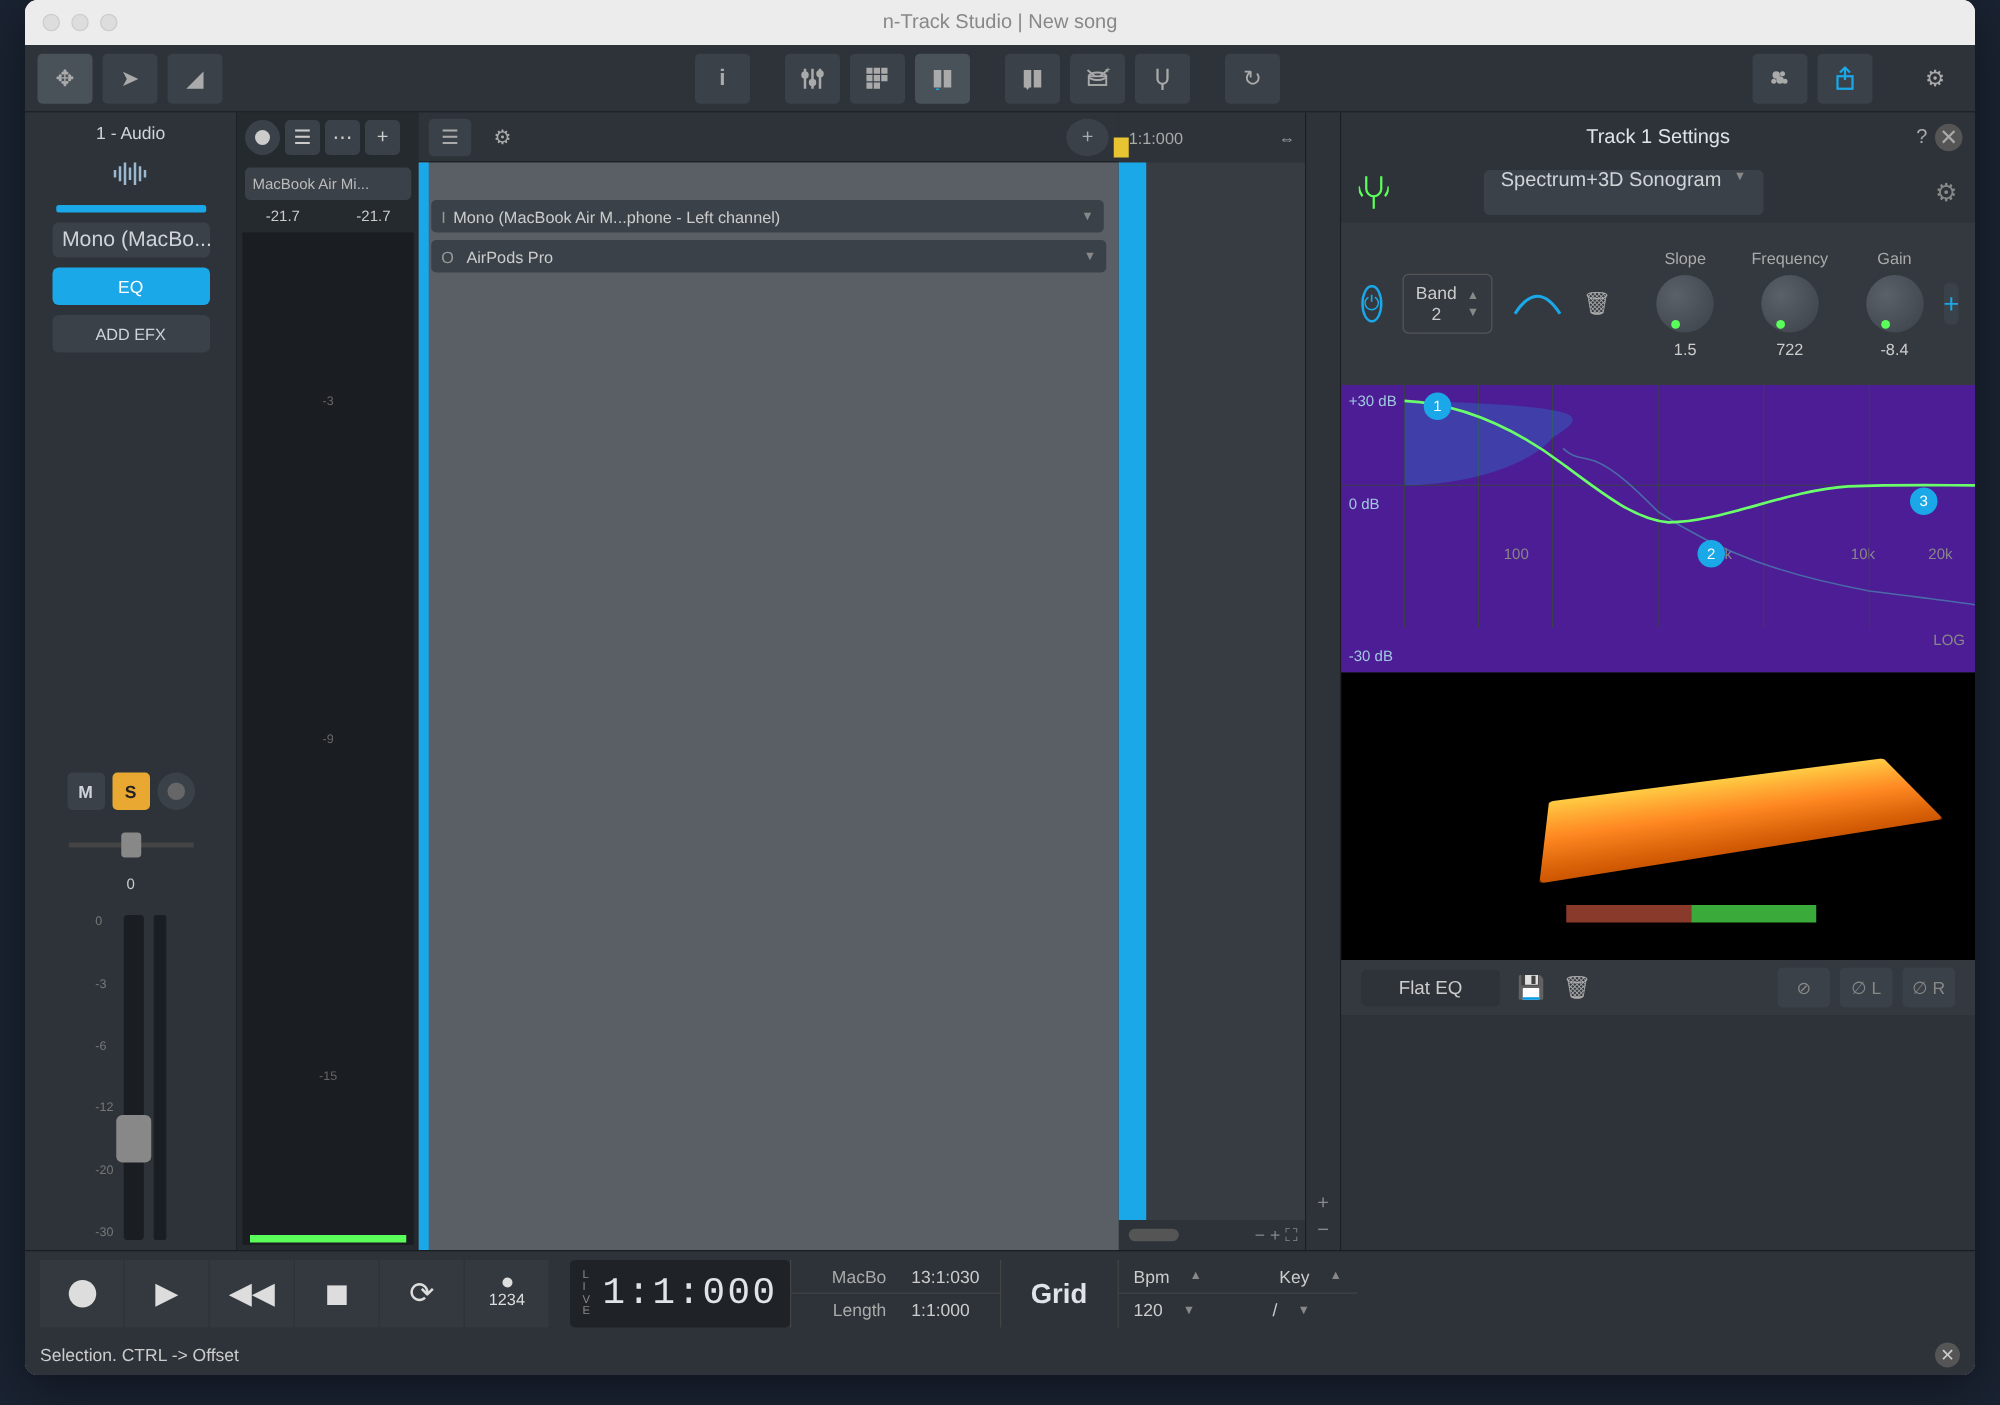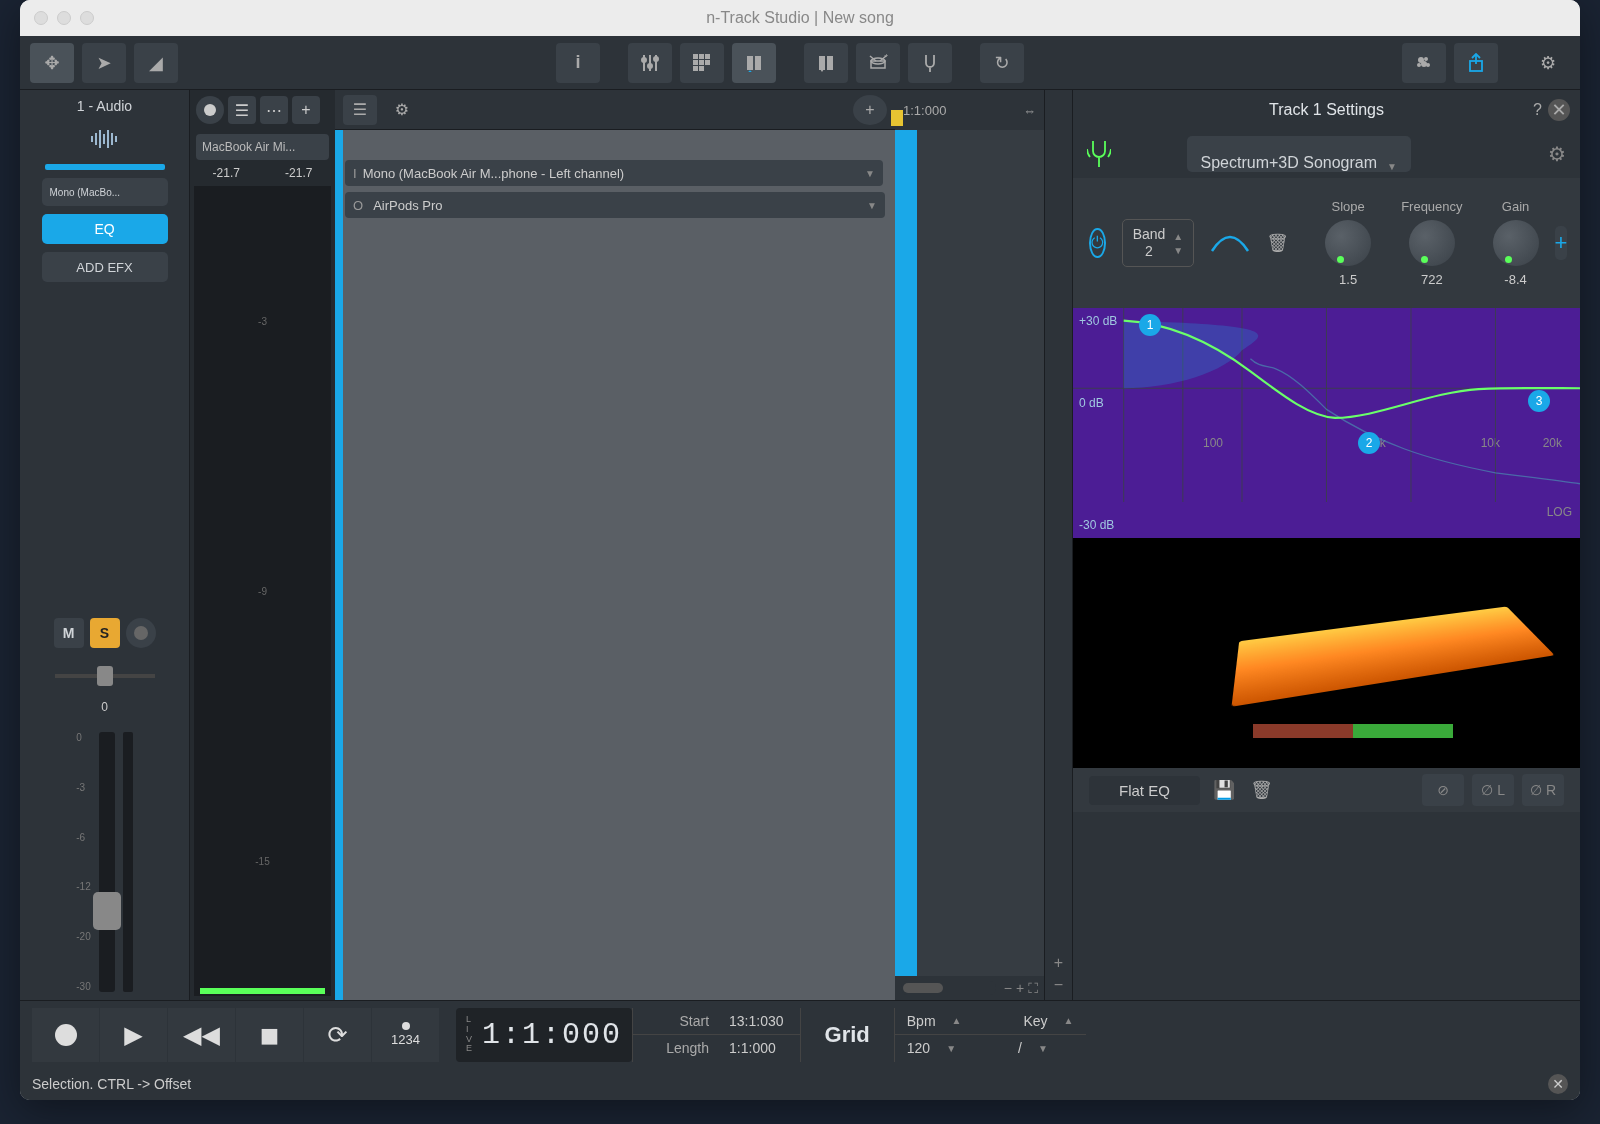--- a/index.html
+++ b/index.html
@@ -13,21 +13,21 @@
 .toolbar { height:54px; background:#2d3339; display:flex; align-items:center; padding:0 10px; gap:8px; border-bottom:1px solid #1a1d21; }
 .tb-btn { width:44px; height:40px; background:#3a4148; border-radius:4px; display:flex; align-items:center; justify-content:center; color:#aaa; cursor:pointer; font-size:18px; }
 .tb-btn.active { background:#4a5259; }
 .tb-sep { width:12px; }
 .tb-spacer { flex:1; }
 .content { flex:1; display:flex; min-height:0; }
 .left-col { width:170px; background:#2d3339; border-right:1px solid #1a1d21; display:flex; flex-direction:column; align-items:center; padding:8px; gap:8px; }
 .track-name { color:#d0d4d8; font-size:14px; }
 .wave-icon { color:#9cb8d0; font-size:22px; margin:6px 0; }
 .blue-bar { width:120px; height:6px; background:#1aa8e8; border-radius:2px; }
-.mono-sel { width:126px; height:28px; background:#3a4148; border-radius:5px; color:#d0d4d8; font-size:10px; display:flex; align-items:center; padding:0 8px; cursor:pointer; overflow:hidden; white-space:nowrap; }
+.mono-sel { width:126px; height:28px; background:#3a4148; border-radius:5px; color:#d0d4d8; font-size:17px; display:flex; align-items:center; padding:0 8px; cursor:pointer; overflow:hidden; white-space:nowrap; }
 .eq-btn { width:126px; height:30px; background:#1aa8e8; border-radius:5px; color:#fff; font-size:14px; display:flex; align-items:center; justify-content:center; cursor:pointer; font-weight:500; }
 .addfx-btn { width:126px; height:30px; background:#3a4148; border-radius:5px; color:#d0d4d8; font-size:13px; display:flex; align-items:center; justify-content:center; cursor:pointer; }
 .ms-row { display:flex; gap:6px; margin-top:auto; }
 .ms-btn { width:30px; height:30px; border-radius:4px; display:flex; align-items:center; justify-content:center; font-weight:bold; font-size:14px; cursor:pointer; }
 .m-btn { background:#3a4148; color:#d0d4d8; }
 .s-btn { background:#e8a832; color:#222; }
 .rec-dot { width:30px; height:30px; border-radius:50%; background:#3a4148; display:flex; align-items:center; justify-content:center; cursor:pointer; }
 .rec-dot::after { content:''; width:14px; height:14px; border-radius:50%; background:#666; }
 .pan-slider { width:100px; height:28px; background:#2d3339; position:relative; margin-top:6px; }
 .pan-track { position:absolute; top:12px; left:0; right:0; height:4px; background:#444; }
@@ -68,21 +68,21 @@
 .tl-bottom { height:24px; display:flex; align-items:center; justify-content:flex-end; padding:0 6px; gap:4px; color:#888; font-size:14px; }
 .tl-scrollbar { flex:1; height:14px; background:#2d3339; border-radius:6px; position:relative; margin-right:4px; }
 .tl-sthumb { position:absolute; left:2px; top:2px; width:40px; height:10px; background:#555; border-radius:5px; }
 .zoom-col { width:28px; background:#2d3339; display:flex; flex-direction:column; align-items:center; justify-content:flex-end; padding:6px 0; gap:4px; color:#888; font-size:16px; border-right:1px solid #1a1d21; }
 .settings-panel { flex:1; background:#2d3339; display:flex; flex-direction:column; min-width:0; }
 .sp-header { height:40px; display:flex; align-items:center; justify-content:center; color:#e0e4e8; font-size:16px; font-weight:500; position:relative; }
 .sp-header .help { position:absolute; right:38px; color:#aaa; font-size:16px; cursor:pointer; }
 .sp-header .close { position:absolute; right:10px; color:#aaa; font-size:18px; cursor:pointer; width:22px; height:22px; background:#555; border-radius:50%; display:flex; align-items:center; justify-content:center; }
 .sp-mode { height:48px; display:flex; align-items:center; padding:0 14px; gap:14px; }
 .tuning-fork { color:#5aff5a; font-size:24px; }
-.mode-sel { flex:0 0 auto; margin:0 auto; height:36px; background:#3a4148; border-radius:5px; color:#d0d4d8; font-size:16px; display:flex; align-items:flex-end; padding:0 14px; gap:10px; cursor:pointer; }
+.mode-sel { flex:0 0 auto; margin:0 auto; height:36px; background:#3a4148; border-radius:5px; color:#d0d4d8; font-size:16px; display:flex; align-items:flex-start; padding:0 14px; gap:10px; cursor:pointer; }
 .mode-sel .tri { font-size:10px; color:#888; }
 .sp-gear { color:#888; font-size:20px; cursor:pointer; margin-left:auto; }
 .eq-controls { height:130px; background:#33393f; display:flex; align-items:center; padding:0 16px; gap:16px; }
 .power-btn { width:30px; height:30px; border-radius:50%; border:2px solid #1aa8e8; color:#1aa8e8; display:flex; align-items:center; justify-content:center; font-size:16px; cursor:pointer; }
 .band-box { display:flex; align-items:center; gap:8px; border:1px solid #555; border-radius:5px; padding:6px 10px; }
 .band-label { color:#ccc; font-size:14px; display:flex; flex-direction:column; align-items:center; line-height:1.2; }
 .band-arrows { display:flex; flex-direction:column; color:#888; font-size:10px; gap:3px; }
 .band-arrows span { cursor:pointer; }
 .curve-icon { color:#1aa8e8; font-size:30px; }
 .trash { color:#aaa; font-size:18px; cursor:pointer; }
@@ -469,21 +469,21 @@
         <div class="live-lbl">
             <span>L</span>
             <span>I</span>
             <span>V</span>
             <span>E</span>
           </div>
         <div class="time-disp">1:1:000</div>
       </div>
       <div class="pos-box">
         <div class="pos-row">
-            <span class="pos-lbl">Start</span>
+            <span class="pos-lbl">MacBo</span>
             <span>13:1:030</span>
           </div>
         <div class="pos-row">
             <span class="pos-lbl">Length</span>
             <span>1:1:000</span>
           </div>
       </div>
       <div class="grid-box">Grid</div>
       <div class="bpm-box">
         <div class="bpm-row">

